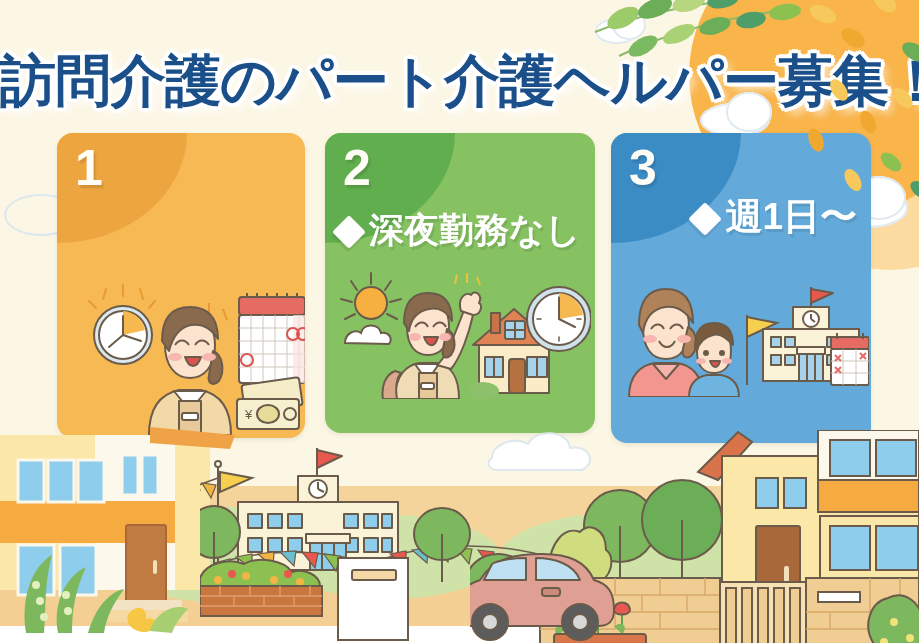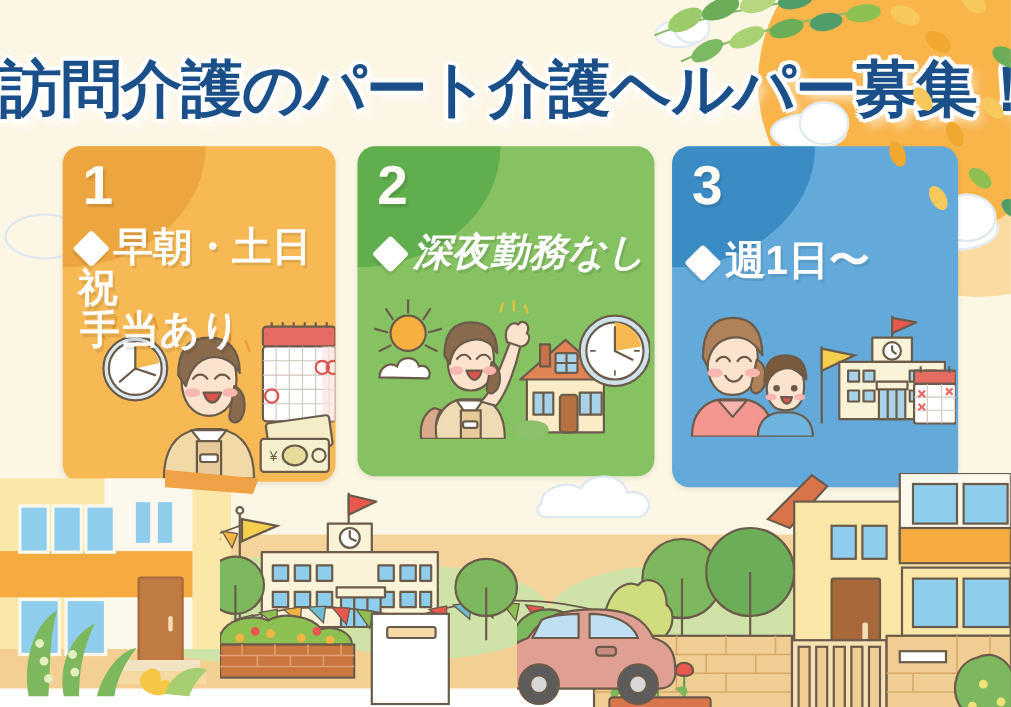--- a/index.html
+++ b/index.html
@@ -44,22 +44,22 @@
   .corner{position:absolute;left:0;top:0;width:130px;height:110px;
           border-bottom-right-radius:130px 110px;}
   #card1 .corner{background:#eda53f;}
   #card2 .corner{background:#61ae4e;}
   #card3 .corner{background:#3b8cc4;}
   .num{position:absolute;left:18px;top:6px;font-size:50px;font-weight:700;
        color:#fffdf5;text-shadow:2px 3px 2px rgba(0,0,0,.12);z-index:3;}
   .headline{position:absolute;z-index:3;color:#ffffff;font-weight:700;
             text-shadow:2px 3px 0 rgba(0,0,0,.09);line-height:1.06;}
   #card1 .headline{left:14px;top:72px;width:222px;font-size:36px;text-align:left;}
-  #card2 .headline{left:12px;top:78px;width:250px;font-size:35px;text-align:right;font-style:italic;}
-  #card3 .headline{left:16px;top:84px;width:230px;font-size:37px;text-align:left;}
+  #card2 .headline{left:12px;top:78px;width:250px;font-size:35px;text-align:left;}
+  #card3 .headline{left:16px;top:64px;width:230px;font-size:37px;text-align:right;}
   .dia{display:inline-block;width:24px;height:24px;background:#fff;
        transform:rotate(45deg);margin-right:8px;vertical-align:-2px;
        box-shadow:2px 3px 0 rgba(0,0,0,.08);border-radius:3px;}
   
   .ill{position:absolute;z-index:2;}
   
   .ground{position:absolute;left:0;top:486px;width:919px;height:140px;background:#f4d49a;}
   .ground2{position:absolute;left:0;top:560px;width:919px;height:66px;background:#f3cf93;}
   .white-strip{position:absolute;left:0;top:626px;width:919px;height:17px;background:#fff;}
 </style>
@@ -107,24 +107,20 @@
   <div class="cloud c4"></div>
   <div class="cloud c5"></div>
   <div class="cloud c6"></div>
   <div class="cloud-out o1"></div>
 
   <div id="title">訪問介護のパート介護ヘルパー募集！</div>
 
   <div class="card" id="card1">
     <div class="corner"></div>
     <div class="num">1</div>
-    <div class="headline">
-      <span class="dia"></span><span>早朝・土日祝</span><br>
-      <span style="margin-left:2px">手当あり</span>
-    </div>
 
     <svg class="ill" style="left:4px;top:150px;" width="244" height="152">
 
       <g stroke="#6b5b4a" stroke-width="2" stroke-linecap="round">
         <g stroke="#e99a2e">
             <line x1="45" y1="6" x2="42" y2="16"></line>
             <line x1="62" y1="2" x2="62" y2="13"></line>
             <line x1="79" y1="6" x2="82" y2="16"></line>
             <line x1="28" y1="18" x2="35" y2="25"></line>
             <line x1="94" y1="18" x2="88" y2="25"></line>

